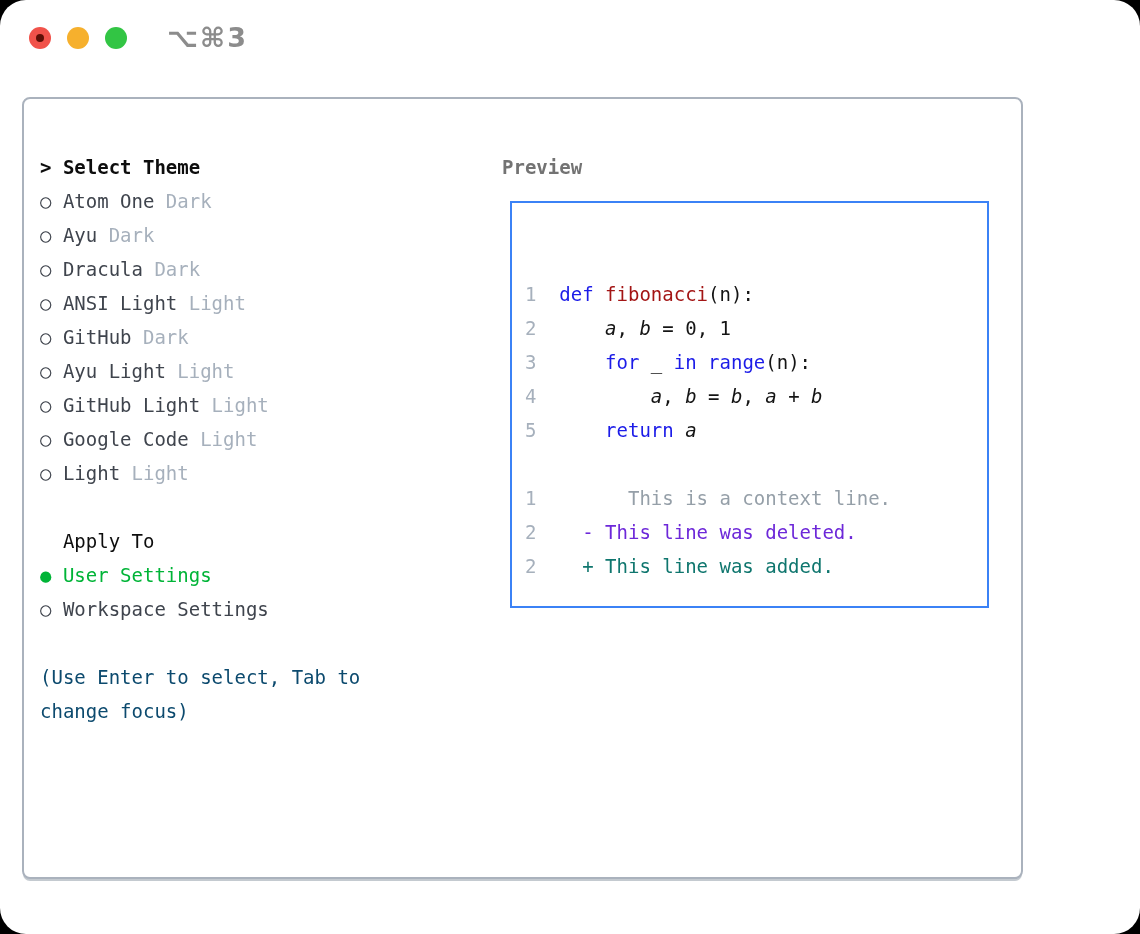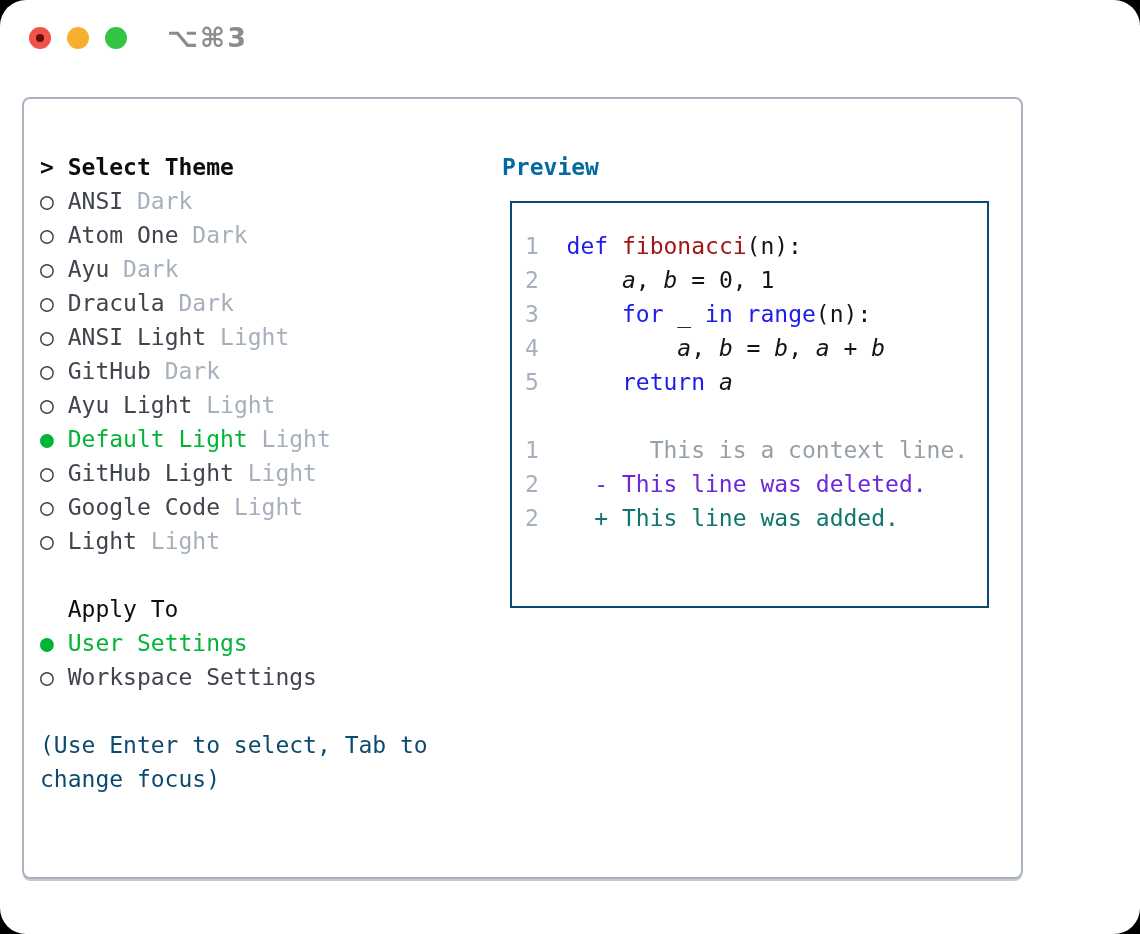--- a/index.html
+++ b/index.html
@@ -27,37 +27,37 @@
     font-family:"DejaVu Sans","Liberation Sans",sans-serif;
     font-size:27px;font-weight:700;color:#8c8c8c;letter-spacing:2px;
   }
   
   .panel{
     position:absolute;left:22px;top:97px;width:1001px;height:782px;
     border:2px solid #aab2bd;border-radius:8px;background:#fff;
     box-shadow:0 3px 0 -1px rgba(148,158,170,.55);
     box-sizing:border-box;
   }
-  .row{height:34px;line-height:34px;font-size:23px;white-space:pre;}
+  .row{height:34px;line-height:34px;font-size:19px;white-space:pre;}
   
   .left-col{position:absolute;left:16px;top:51px;}
   .hdr{color:#0d0d0d;font-weight:700;}
   .hdr .prefix{color:#0d0d0d;}
   .theme-name{color:#3f444d;}
   .bullet{color:#3f444d;}
   .variant{color:#a6b0bc;}
   .sel .theme-name,.sel .bullet{color:#00b437;}
   .apply-hdr{color:#0d0d0d;padding-left:2ch;}
   .help{color:#0c4a6e;}
   
-  .preview-title{position:absolute;left:478px;top:51px;color:#0369a1;font-weight:700;}
+  .preview-title{position:absolute;left:478px;top:51px;color:#737373;font-weight:700;}
   .preview-box{
     position:absolute;left:486px;top:102px;width:479px;height:407px;
-    border:2px solid #0c4a6e;box-sizing:border-box;
-    padding:26px 0 0 13px;overflow:hidden;
+    border:2px solid #3b82f6;box-sizing:border-box;
+    padding:74px 0 0 13px;overflow:hidden;
   }
   .num{display:inline-block;color:#a6b0bc;margin-right:2ch;}
   .tok-pl{color:#141414;}
   .tok-kw{color:#1c1ce8;}
   .tok-fn{color:#a31515;}
   .tok-var{color:#141414;font-style:italic;}
   .diff-context{color:#959fa8;margin-top:36px;}
   .diff-deleted{color:#6d28d9;}
   .diff-added{color:#0f766e;}
 </style>
@@ -72,28 +72,26 @@
     <div class="traffic green"></div>
     <div class="shortcut">⌥⌘3</div>
   </div>
 
   <div class="panel">
 
     <div class="left-col">
       <div class="row hdr"><span class="prefix">&gt;</span><span> </span><span>Select Theme</span></div>
 
       <div id="theme-list">
-          <div class="row"><span class="bullet">○</span><span class="theme-name"> ANSI</span><span class="variant"> Dark</span></div>
           <div class="row"><span class="bullet">○</span><span class="theme-name"> Atom One</span><span class="variant"> Dark</span></div>
           <div class="row"><span class="bullet">○</span><span class="theme-name"> Ayu</span><span class="variant"> Dark</span></div>
           <div class="row"><span class="bullet">○</span><span class="theme-name"> Dracula</span><span class="variant"> Dark</span></div>
           <div class="row"><span class="bullet">○</span><span class="theme-name"> ANSI Light</span><span class="variant"> Light</span></div>
           <div class="row"><span class="bullet">○</span><span class="theme-name"> GitHub</span><span class="variant"> Dark</span></div>
           <div class="row"><span class="bullet">○</span><span class="theme-name"> Ayu Light</span><span class="variant"> Light</span></div>
-          <div class="row sel"><span class="bullet">●</span><span class="theme-name"> Default Light</span><span class="variant"> Light</span></div>
           <div class="row"><span class="bullet">○</span><span class="theme-name"> GitHub Light</span><span class="variant"> Light</span></div>
           <div class="row"><span class="bullet">○</span><span class="theme-name"> Google Code</span><span class="variant"> Light</span></div>
           <div class="row"><span class="bullet">○</span><span class="theme-name"> Light</span><span class="variant"> Light</span></div>
         </div>
 
       <div class="row"> </div>
 
       <div class="row apply-hdr">Apply To</div>
 
       <div id="apply-list">

